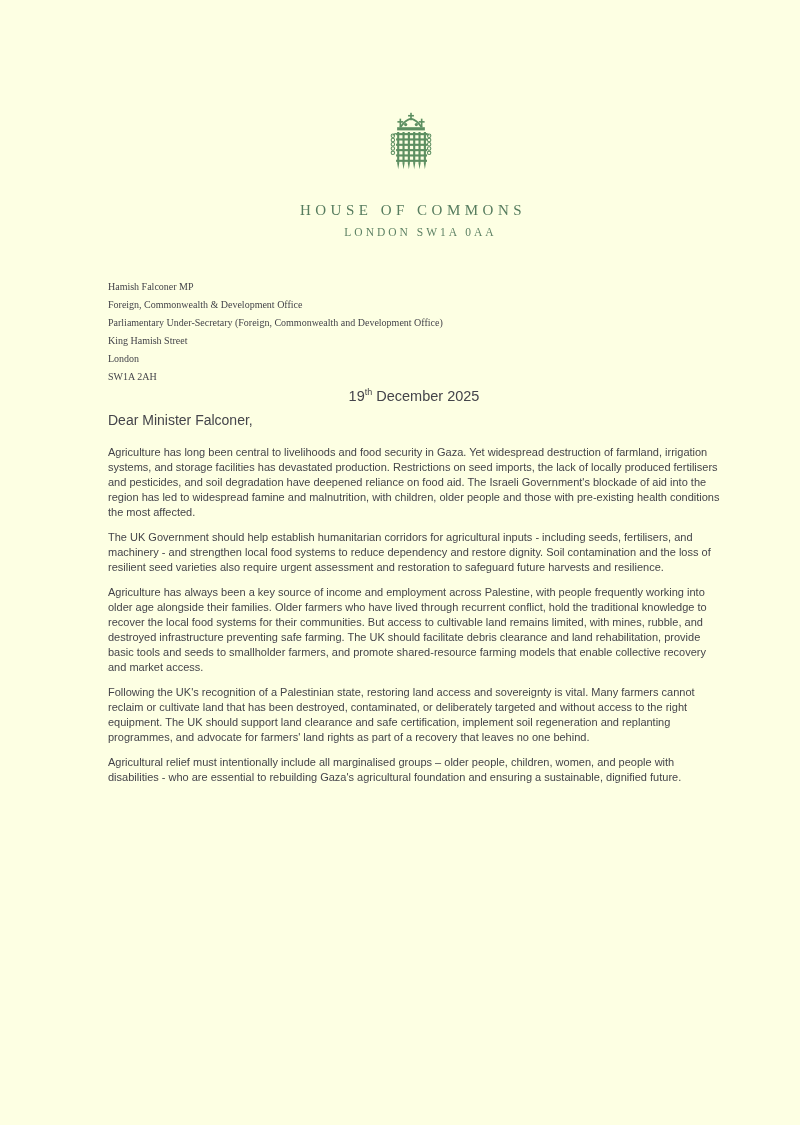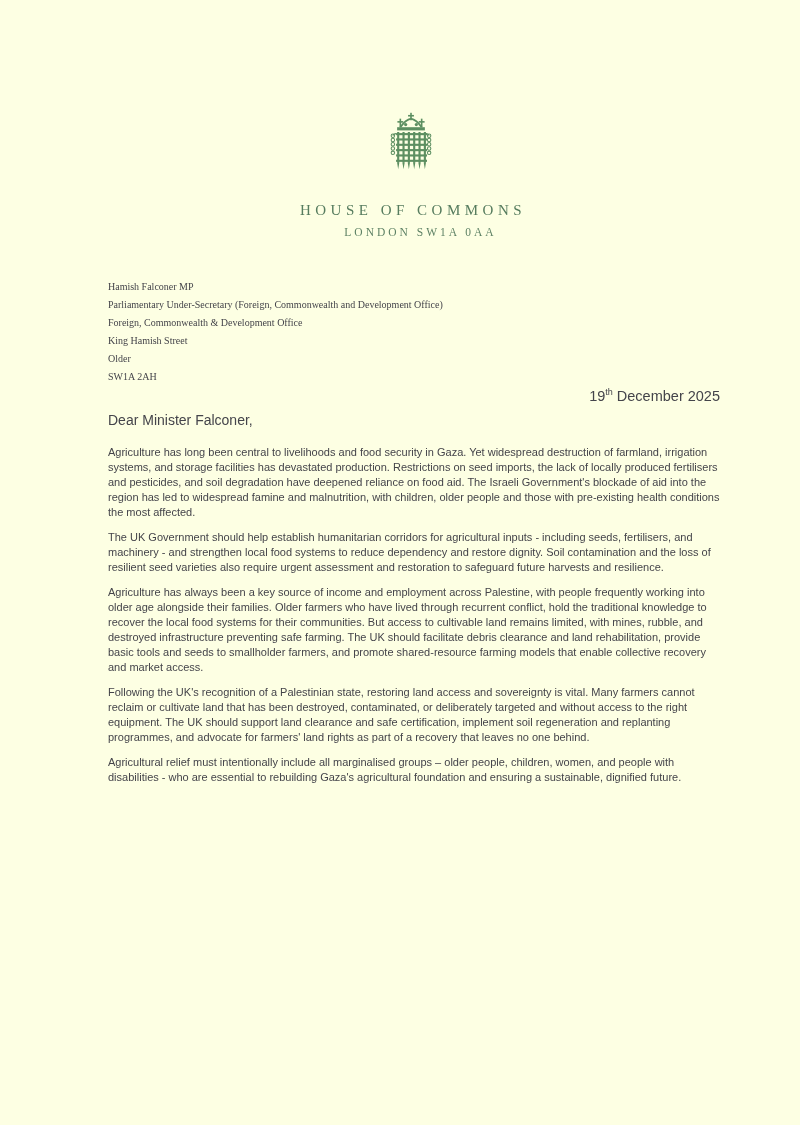--- a/index.html
+++ b/index.html
@@ -49,21 +49,21 @@
     width: 612px;
     margin-left: 97px;
   }
   .recipient {
     margin-top: 40px;
     font-size: 10px;
     line-height: 18px;
     font-family: Liberation Serif, serif;
   }
   .date-line {
-    text-align: right;
+    text-align: center;
     font-size: 14.5px;
     line-height: 19px;
     margin-top: 1px;
   }
   .date-line sup {
     font-size: 9px;
     line-height: 0;
   }
   .salutation {
     font-size: 14px;
@@ -140,24 +140,24 @@
       </svg>
     </div>
     <div class="org-name">HOUSE OF COMMONS</div>
     <div class="org-location">LONDON SW1A 0AA</div>
   </header>
 
   <main class="letter-body">
 
     <div class="recipient">
       <div>Hamish Falconer MP</div>
+      <div>Foreign, Commonwealth &amp; Development Office</div>
       <div>Parliamentary Under-Secretary (Foreign, Commonwealth and Development Office)</div>
-      <div>Foreign, Commonwealth &amp; Development Office</div>
       <div>King Hamish Street</div>
-      <div>Older</div>
+      <div>London</div>
       <div>SW1A 2AH</div>
     </div>
 
     <div class="date-line"><span>19</span><sup>th</sup><span> December 2025</span></div>
 
     <p class="salutation">Dear Minister Falconer,</p>
 
     <p class="para">Agriculture has long been central to livelihoods and food security in Gaza. Yet widespread destruction of farmland, irrigation systems, and storage facilities has devastated production. Restrictions on seed imports, the lack of locally produced fertilisers and pesticides, and soil degradation have deepened reliance on food aid. The Israeli Government's blockade of aid into the region has led to widespread famine and malnutrition, with children, older people and those with pre-existing health conditions the most affected.</p>
     <p class="para">The UK Government should help establish humanitarian corridors for agricultural inputs - including seeds, fertilisers, and machinery - and strengthen local food systems to reduce dependency and restore dignity. Soil contamination and the loss of resilient seed varieties also require urgent assessment and restoration to safeguard future harvests and resilience.</p>
     <p class="para">Agriculture has always been a key source of income and employment across Palestine, with people frequently working into older age alongside their families. Older farmers who have lived through recurrent conflict, hold the traditional knowledge to recover the local food systems for their communities. But access to cultivable land remains limited, with mines, rubble, and destroyed infrastructure preventing safe farming. The UK should facilitate debris clearance and land rehabilitation, provide basic tools and seeds to smallholder farmers, and promote shared-resource farming models that enable collective recovery and market access.</p>

